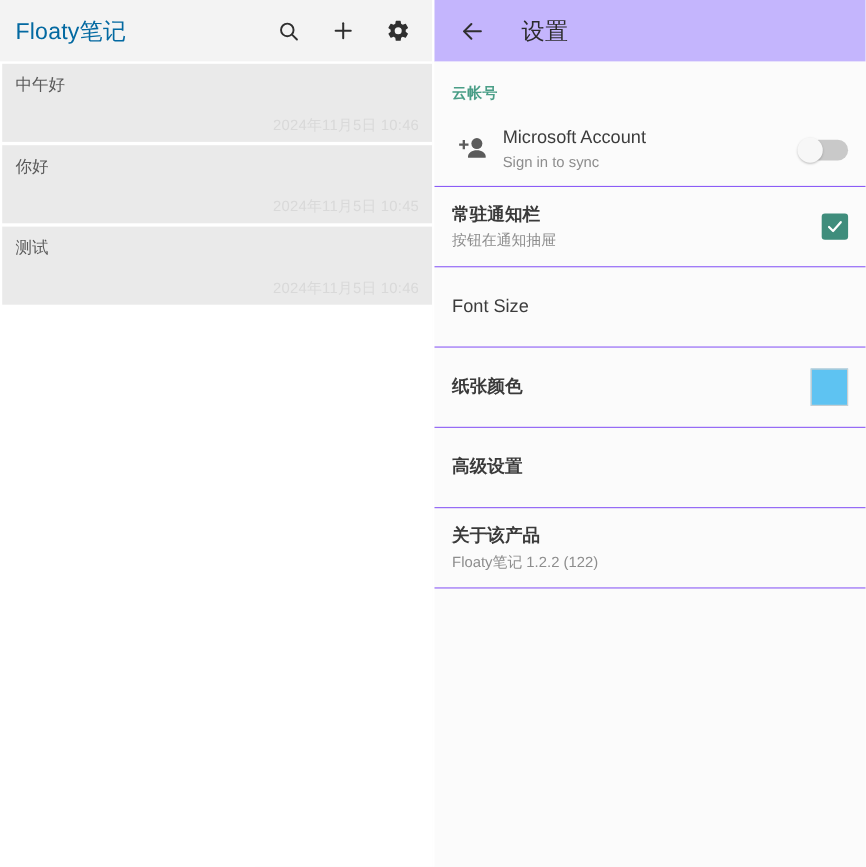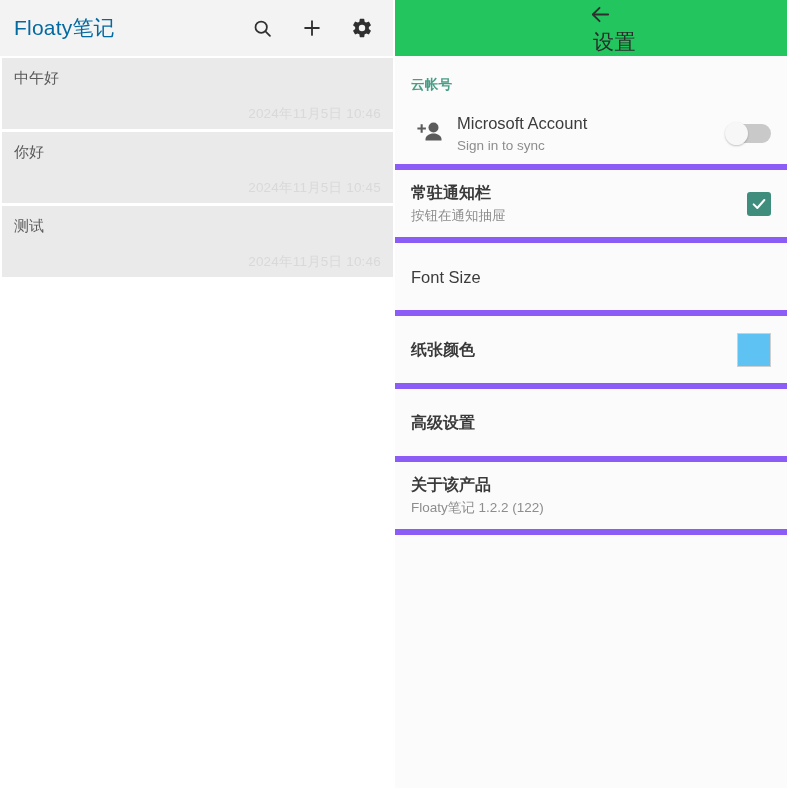--- a/index.html
+++ b/index.html
@@ -78,25 +78,24 @@
   .right-pane {
     position: relative;
     width: 394px;
     height: 788px;
     flex: 0 0 394px;
     background: #fbfbfb;
     border-left: 2px solid #ffffff;
   }
   .settings-appbar {
     height: 56px;
-    background: #22c55e;
+    background: #c4b5fd;
     display: flex;
     align-items: center;
     padding-left: 18px;
-    flex-direction: column;
   }
   .back-btn {
     width: 32px; height: 32px;
     display: flex; align-items: center; justify-content: center;
     color: #2f2f2f;
   }
   .settings-title {
     font-size: 21px;
     color: #2b2b2b;
     margin-left: 29px;
@@ -112,21 +111,21 @@
     font-weight: bold;
     letter-spacing: 0.3px;
   }
 
   .srow {
     position: relative;
     display: flex;
     align-items: center;
     min-height: 60px;
     padding: 0 16px 0 16px;
-    border-bottom: 6px solid #8b5cf6;
+    border-bottom: 1px solid #8b5cf6;
   }
   .srow.account { min-height: 68px; padding-left: 8px; }
   .srow.tall { min-height: 73px; }
   .srow-lead {
     width: 54px;
     flex: 0 0 54px;
     display: flex;
     align-items: center;
     justify-content: center;
     color: #5b5b5b;

